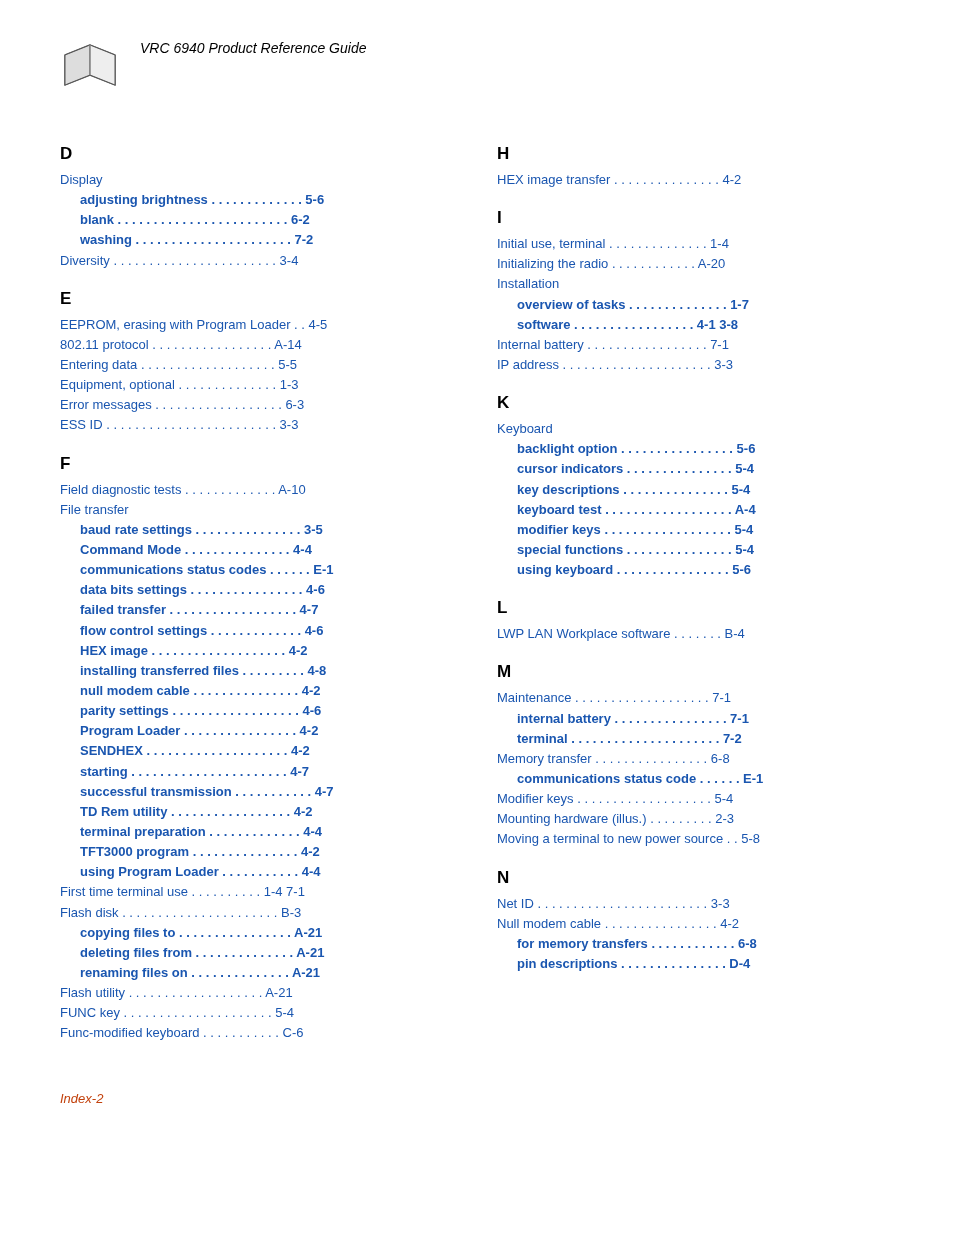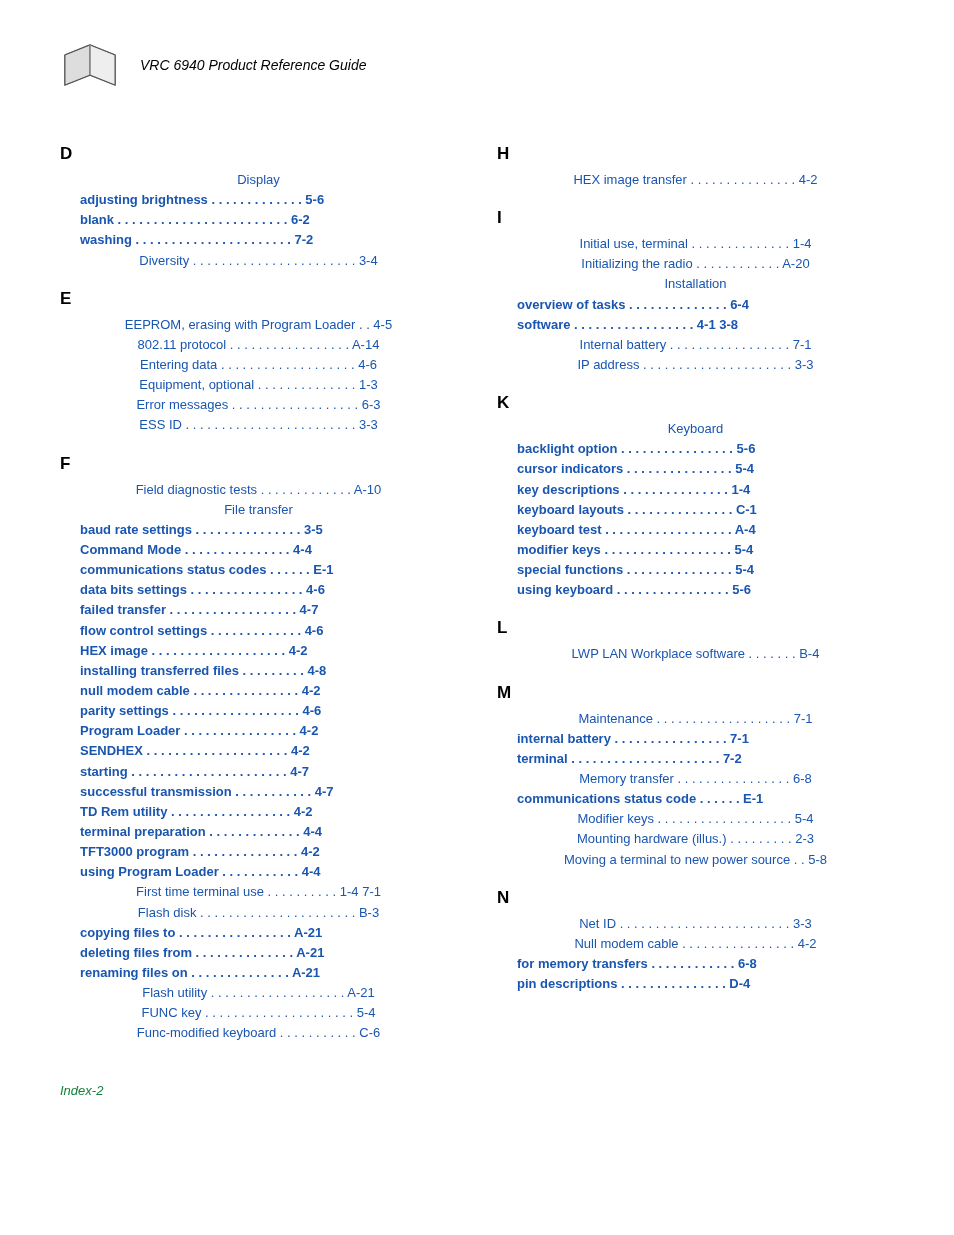--- a/index.html
+++ b/index.html
@@ -7,21 +7,20 @@
       background: #fff;
       font-family: Arial, Helvetica, sans-serif;
       font-size: 13px;
       color: #000;
       width: 954px;
       min-height: 1235px;
       padding: 40px 60px;
     }
     .header {
       display: flex;
-      align-items: center;
       margin-bottom: 30px;
       padding-bottom: 10px;
     }
     .book-icon {
       width: 60px;
       height: 50px;
       margin-right: 20px;
     }
     .header-title {
       font-style: italic;
@@ -49,31 +48,30 @@
       margin-top: 14px;
     }
     .index-entry {
       color: #1a56b0;
       font-size: 13px;
       line-height: 1.55;
       display: block;
     }
     .index-entry.top-level {
       font-weight: normal;
-      text-align: center;
     }
     .index-entry.sub {
       padding-left: 20px;
       font-weight: bold;
     }
     .footer {
-      margin-top: 22px;
+      margin-top: 30px;
       font-style: italic;
       font-size: 13px;
-      color: #15803d;
+      color: #c2410c;
     }
   </style>
 </head>
 <body>
 
 <div class="header">
   <svg class="book-icon" viewBox="0 0 60 50" xmlns="http://www.w3.org/2000/svg">
     <polygon points="30,5 5,15 5,45 30,35 55,45 55,15" fill="none" stroke="#555" stroke-width="1.5"></polygon>
     <line x1="30" y1="5" x2="30" y2="35" stroke="#555" stroke-width="1.5"></line>
     <polygon points="30,5 5,15 5,45 30,35" fill="#ddd" stroke="#555" stroke-width="1"></polygon>
@@ -90,21 +88,21 @@
         <span class="index-entry top-level">Display</span>
         <span class="index-entry sub">adjusting brightness  . . . . . . . . . . . . . 5-6</span>
         <span class="index-entry sub">blank  . . . . . . . . . . . . . . . . . . . . . . . . 6-2</span>
         <span class="index-entry sub">washing . . . . . . . . . . . . . . . . . . . . . . 7-2</span>
         <span class="index-entry top-level">Diversity  . . . . . . . . . . . . . . . . . . . . . . . 3-4</span>
       </div>
       <div class="section">
         <div class="section-letter">E</div>
         <span class="index-entry top-level">EEPROM, erasing with Program Loader  . . 4-5</span>
         <span class="index-entry top-level">802.11 protocol  . . . . . . . . . . . . . . . . . A-14</span>
-        <span class="index-entry top-level">Entering data  . . . . . . . . . . . . . . . . . . . 4-6</span>
+        <span class="index-entry top-level">Entering data  . . . . . . . . . . . . . . . . . . . 5-5</span>
         <span class="index-entry top-level">Equipment, optional  . . . . . . . . . . . . . . 1-3</span>
         <span class="index-entry top-level">Error messages  . . . . . . . . . . . . . . . . . . 6-3</span>
         <span class="index-entry top-level">ESS ID . . . . . . . . . . . . . . . . . . . . . . . . 3-3</span>
       </div>
       <div class="section">
         <div class="section-letter">F</div>
         <span class="index-entry top-level">Field diagnostic tests  . . . . . . . . . . . . . A-10</span>
         <span class="index-entry top-level">File transfer</span>
         <span class="index-entry sub">baud rate settings  . . . . . . . . . . . . . . . 3-5</span>
         <span class="index-entry sub">Command Mode  . . . . . . . . . . . . . . . 4-4</span>
@@ -137,32 +135,31 @@
   <div class="right-col" id="right-col">
       <div class="section">
         <div class="section-letter">H</div>
         <span class="index-entry top-level">HEX image transfer  . . . . . . . . . . . . . . . 4-2</span>
       </div>
       <div class="section">
         <div class="section-letter">I</div>
         <span class="index-entry top-level">Initial use, terminal  . . . . . . . . . . . . . . 1-4</span>
         <span class="index-entry top-level">Initializing the radio  . . . . . . . . . . . . A-20</span>
         <span class="index-entry top-level">Installation</span>
-        <span class="index-entry sub">overview of tasks  . . . . . . . . . . . . . . 6-4</span>
+        <span class="index-entry sub">overview of tasks  . . . . . . . . . . . . . . 1-7</span>
         <span class="index-entry sub">software  . . . . . . . . . . . . . . . . . 4-1  3-8</span>
         <span class="index-entry top-level">Internal battery  . . . . . . . . . . . . . . . . . 7-1</span>
         <span class="index-entry top-level">IP address  . . . . . . . . . . . . . . . . . . . . . 3-3</span>
       </div>
       <div class="section">
         <div class="section-letter">K</div>
         <span class="index-entry top-level">Keyboard</span>
         <span class="index-entry sub">backlight option . . . . . . . . . . . . . . . . 5-6</span>
         <span class="index-entry sub">cursor indicators  . . . . . . . . . . . . . . . 5-4</span>
-        <span class="index-entry sub">key descriptions  . . . . . . . . . . . . . . . 1-4</span>
-        <span class="index-entry sub">keyboard layouts  . . . . . . . . . . . . . . . C-1</span>
+        <span class="index-entry sub">key descriptions  . . . . . . . . . . . . . . . 5-4</span>
         <span class="index-entry sub">keyboard test . . . . . . . . . . . . . . . . . . A-4</span>
         <span class="index-entry sub">modifier keys . . . . . . . . . . . . . . . . . . 5-4</span>
         <span class="index-entry sub">special functions  . . . . . . . . . . . . . . . 5-4</span>
         <span class="index-entry sub">using keyboard  . . . . . . . . . . . . . . . . 5-6</span>
       </div>
       <div class="section">
         <div class="section-letter">L</div>
         <span class="index-entry top-level">LWP LAN Workplace software  . . . . . . . B-4</span>
       </div>
       <div class="section">

